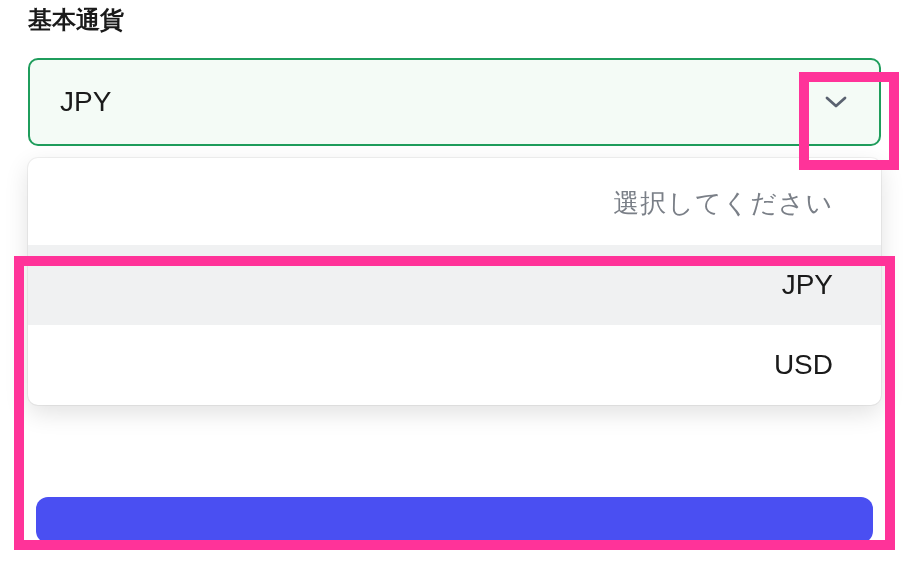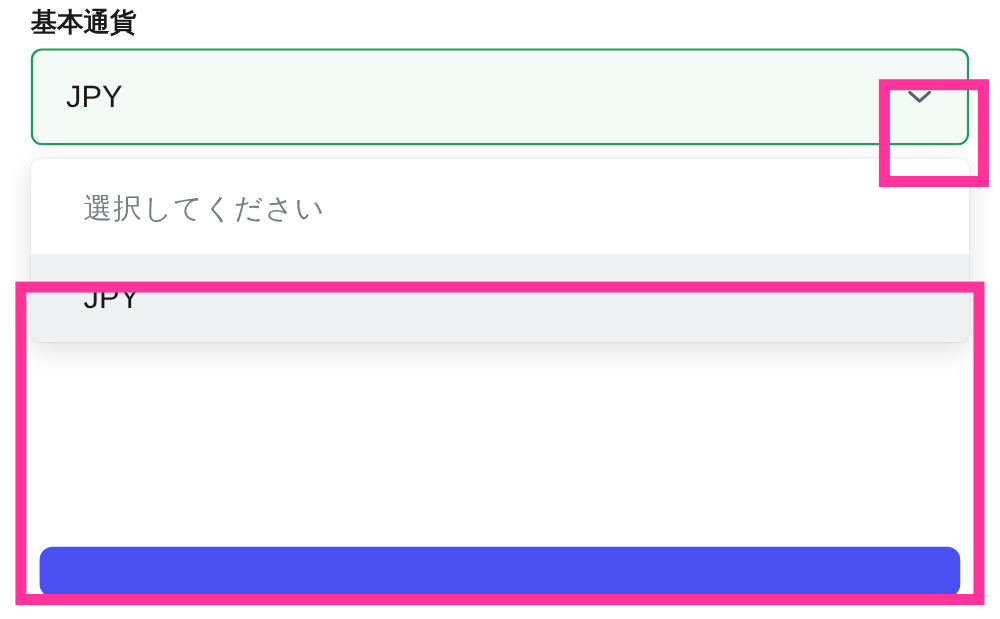--- a/index.html
+++ b/index.html
@@ -13,21 +13,21 @@
       width: 909px;
       height: 563px;
       padding: 0 28px;
       position: relative;
     }
     .label {
       font-size: 24px;
       font-weight: 700;
       color: #1a1a1a;
       padding-top: 4px;
-      padding-bottom: 8px;
+      padding-bottom: 22px;
     }
     .select-container {
       position: relative;
       z-index: 1;
     }
     .select-box {
       width: 100%;
       height: 88px;
       border: 2px solid #1f9d5c;
       border-radius: 10px;
@@ -65,20 +65,21 @@
       z-index: 10;
     }
     .dropdown {
       margin-top: 12px;
       background: #ffffff;
       border-radius: 10px;
       box-shadow: 0 8px 24px rgba(0,0,0,0.12), 0 0 0 1px rgba(0,0,0,0.05);
       overflow: hidden;
       position: relative;
       z-index: 2;
+      text-align: right;
     }
     .dropdown-header {
       padding: 28px 48px 24px 48px;
       font-size: 26px;
       color: #7a7f87;
       letter-spacing: 1px;
     }
     .dropdown-option {
       padding: 24px 48px;
       font-size: 28px;
@@ -120,19 +121,20 @@
     <span class="chevron-area">
       <svg class="chevron-svg" viewBox="0 0 22 13" fill="none">
         <path d="M2 2 L11 10 L20 2" stroke="#5a6270" stroke-width="2.8" stroke-linecap="round" stroke-linejoin="round"></path>
       </svg>
     </span>
   </div>
 
   <div class="dropdown">
     <div class="dropdown-header">選択してください</div>
     <div class="dropdown-option highlighted">JPY</div>
+    <div class="dropdown-option">USD</div>
   </div>
 </div>
 
 <div class="blue-bar"></div>
 
 <div class="chevron-highlight"></div>
 <div class="options-highlight"></div>
 
 </body></html>

